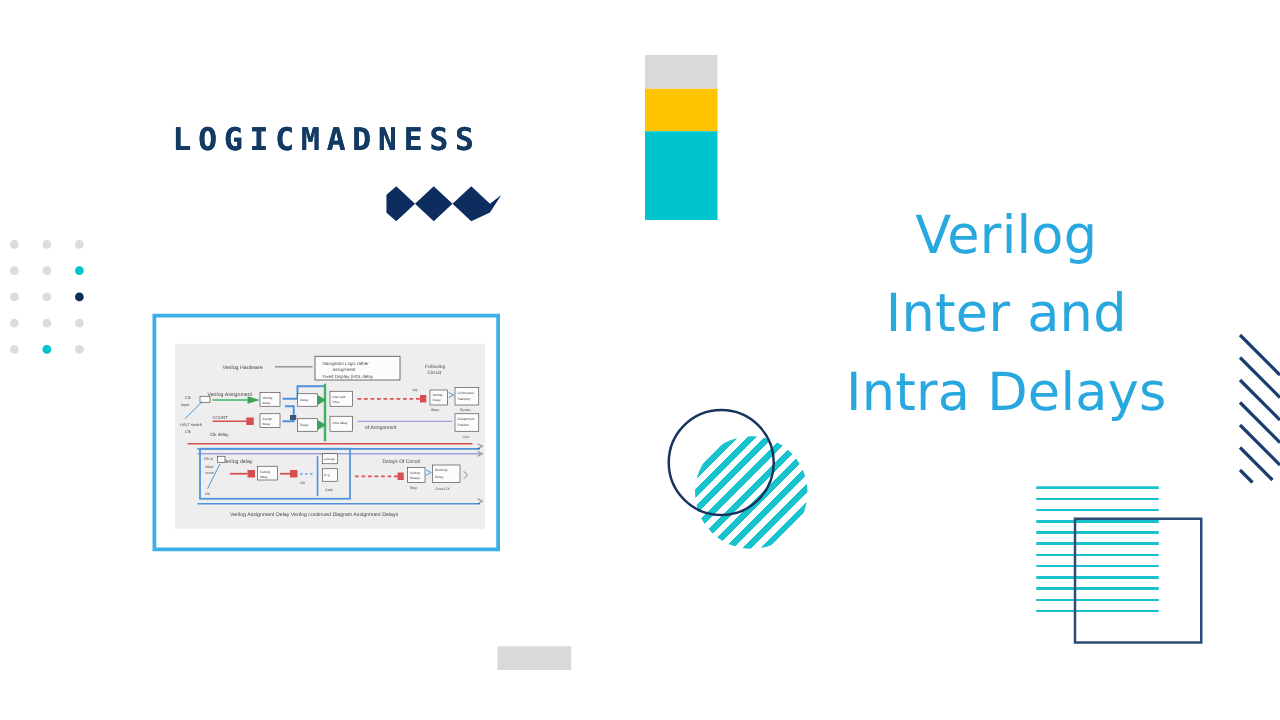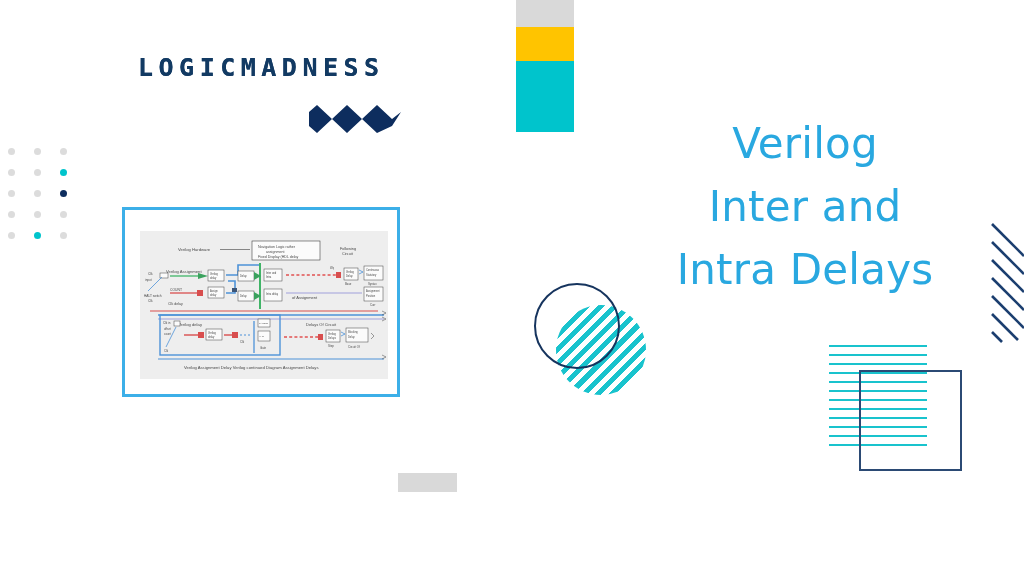--- a/index.html
+++ b/index.html
@@ -3,21 +3,21 @@
 <meta charset="utf-8">
 <style>
   html,body{margin:0;padding:0;}
   body{
     width:1024px;height:576px;
     background:#ffffff;
     font-family:"Liberation Sans", sans-serif;
     overflow:hidden;
     position:relative;
   }
-  .stage{position:absolute;inset:0;width:1024px;height:492px;overflow:hidden;}
+  .stage{position:absolute;inset:0;width:1024px;height:492px;overflow:hidden;margin-top:44px;}
 
   
   .brand{
     position:absolute;left:138px;top:53px;
     font-family:"DejaVu Sans Mono", monospace;
     font-size:25px;font-weight:700;letter-spacing:5.5px;
     color:#123a63;white-space:nowrap;
     text-shadow:0 0 0.4px #123a63;
   }
 

